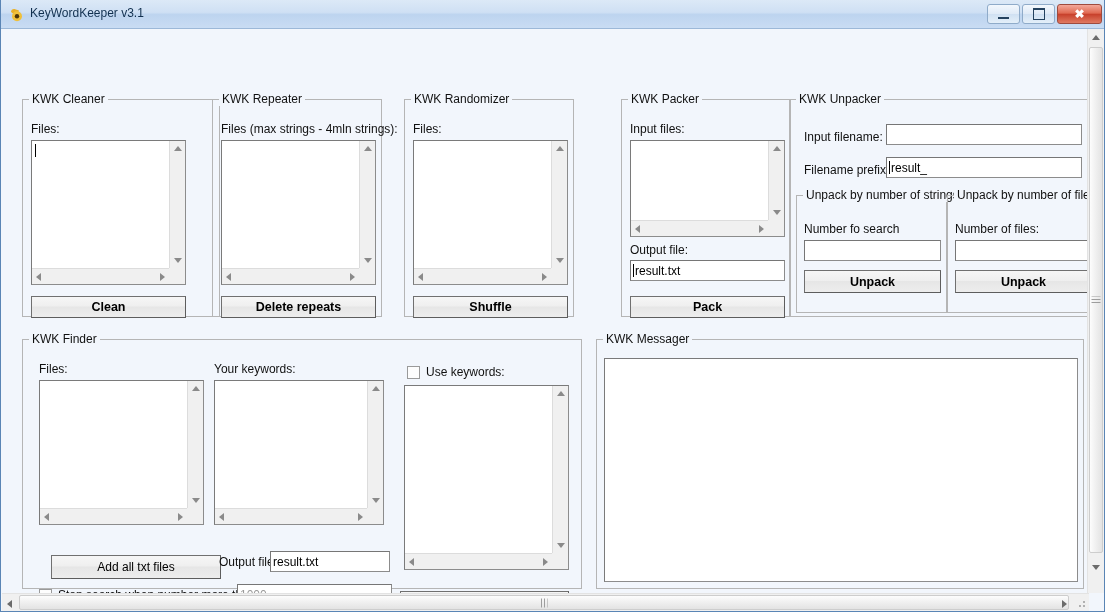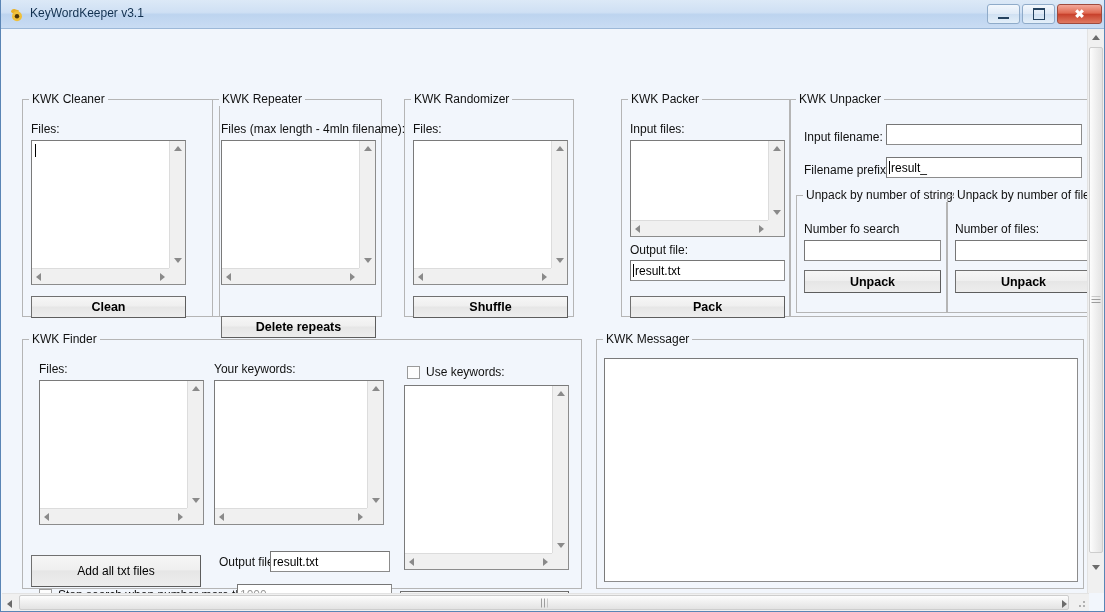--- a/index.html
+++ b/index.html
@@ -363,33 +363,33 @@
           <div class="sb-arrow arr-lt"></div>
           <div class="sb-arrow arr-rt"></div>
         </div>
         <div class="sb-corner"></div>
       </div>
       <div class="btn" style="left:8px; top:196px; width:155px; height:22px;">Clean</div>
     </div>
 
     <div class="group" style="left:210px; top:70px; width:170px; height:218px;">
       <div class="legend">KWK Repeater</div>
-      <div class="lbl" style="left:8px; top:22px;">Files (max length - 4mln filename):</div>
+      <div class="lbl" style="left:8px; top:22px;">Files (max strings - 4mln strings):</div>
       <div class="listbox" style="left:8px; top:40px; width:155px; height:145px;">
         <div class="sb-v">
           <div class="sb-arrow arr-up"></div>
           <div class="sb-arrow arr-dn" style="bottom:21px;"></div>
         </div>
         <div class="sb-h" style="right:16px;">
           <div class="sb-arrow arr-lt"></div>
           <div class="sb-arrow arr-rt"></div>
         </div>
         <div class="sb-corner"></div>
       </div>
-      <div class="btn" style="left:8px; top:196px; width:155px; height:22px;margin-top:20px;">Delete repeats</div>
+      <div class="btn" style="left:8px; top:196px; width:155px; height:22px;">Delete repeats</div>
     </div>
 
     <div class="group" style="left:402px; top:70px; width:170px; height:218px;">
       <div class="legend">KWK Randomizer</div>
       <div class="lbl" style="left:8px; top:22px;">Files:</div>
       <div class="listbox" style="left:8px; top:40px; width:155px; height:145px;">
         <div class="sb-v">
           <div class="sb-arrow arr-up"></div>
           <div class="sb-arrow arr-dn" style="bottom:21px;"></div>
         </div>
@@ -459,21 +459,21 @@
         <div class="sb-v">
           <div class="sb-arrow arr-up"></div>
           <div class="sb-arrow arr-dn" style="bottom:21px;"></div>
         </div>
         <div class="sb-h" style="right:16px;">
           <div class="sb-arrow arr-lt"></div>
           <div class="sb-arrow arr-rt"></div>
         </div>
         <div class="sb-corner"></div>
       </div>
-      <div class="btn plain" style="left:8px; top:215px; width:170px; height:32px;">Add all txt files</div>
+      <div class="btn plain" style="left:28px; top:215px; width:170px; height:24px;">Add all txt files</div>
 
       <div class="lbl" style="left:191px; top:22px;">Your keywords:</div>
       <div class="listbox" style="left:191px; top:40px; width:170px; height:145px;">
         <div class="sb-v">
           <div class="sb-arrow arr-up"></div>
           <div class="sb-arrow arr-dn" style="bottom:21px;"></div>
         </div>
         <div class="sb-h" style="right:16px;">
           <div class="sb-arrow arr-lt"></div>
           <div class="sb-arrow arr-rt"></div>

